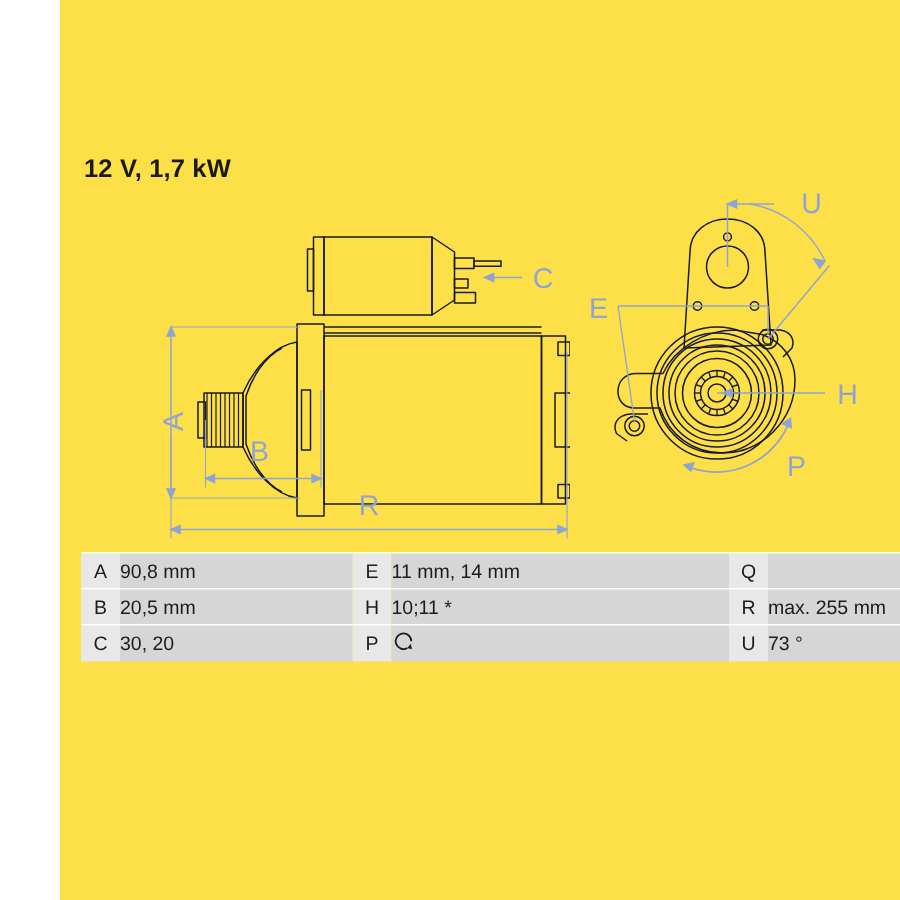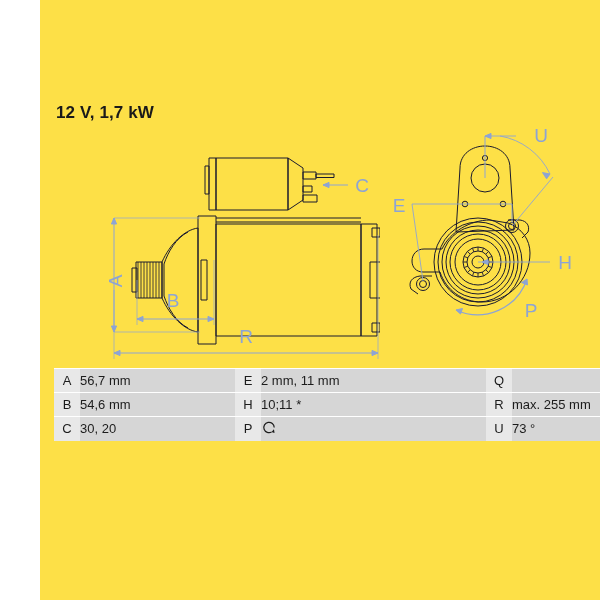--- a/index.html
+++ b/index.html
@@ -252,29 +252,29 @@
     </svg>
   </div>
 
   <div id="tech-section">
 
 
     <table id="tech-table">
       <tbody>
         <tr>
           <td class="lbl c-lbl1">A</td>
-          <td class="val c-val1">56,7 mm</td>
+          <td class="val c-val1">90,8 mm</td>
           <td class="lbl c-lbl2">E</td>
-          <td class="val c-val2">2 mm, 11 mm</td>
+          <td class="val c-val2">11 mm, 14 mm</td>
           <td class="lbl c-lbl3">Q</td>
           <td class="val c-val3"></td>
         </tr>
         <tr>
           <td class="lbl c-lbl1">B</td>
-          <td class="val c-val1">54,6 mm</td>
+          <td class="val c-val1">20,5 mm</td>
           <td class="lbl c-lbl2">H</td>
           <td class="val c-val2">10;11 *</td>
           <td class="lbl c-lbl3">R</td>
           <td class="val c-val3">max. 255 mm</td>
         </tr>
         <tr>
           <td class="lbl c-lbl1">C</td>
           <td class="val c-val1">30, 20</td>
           <td class="lbl c-lbl2">P</td>
           <td class="val c-val2">

